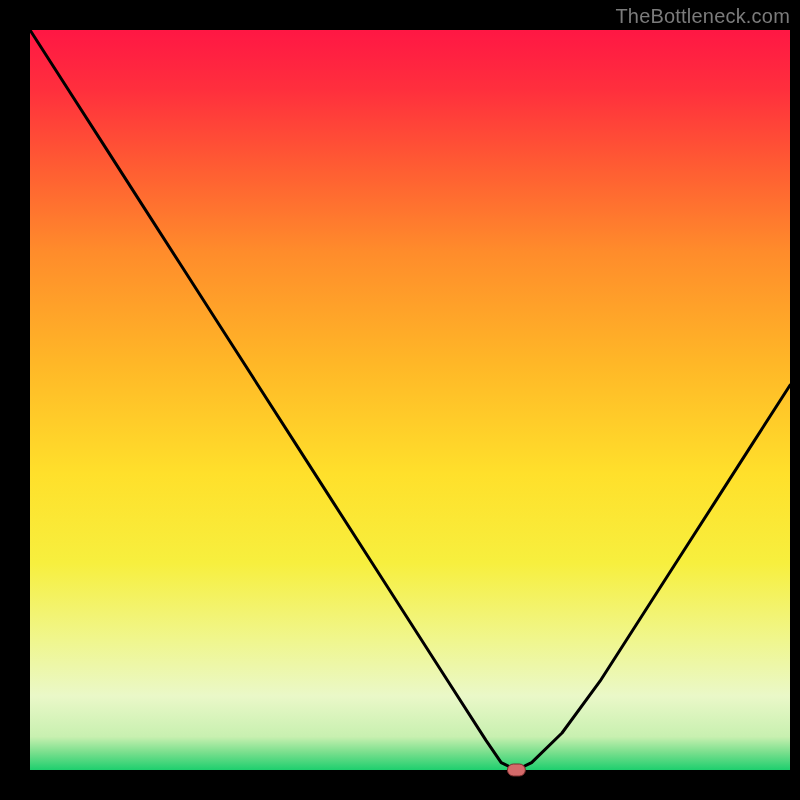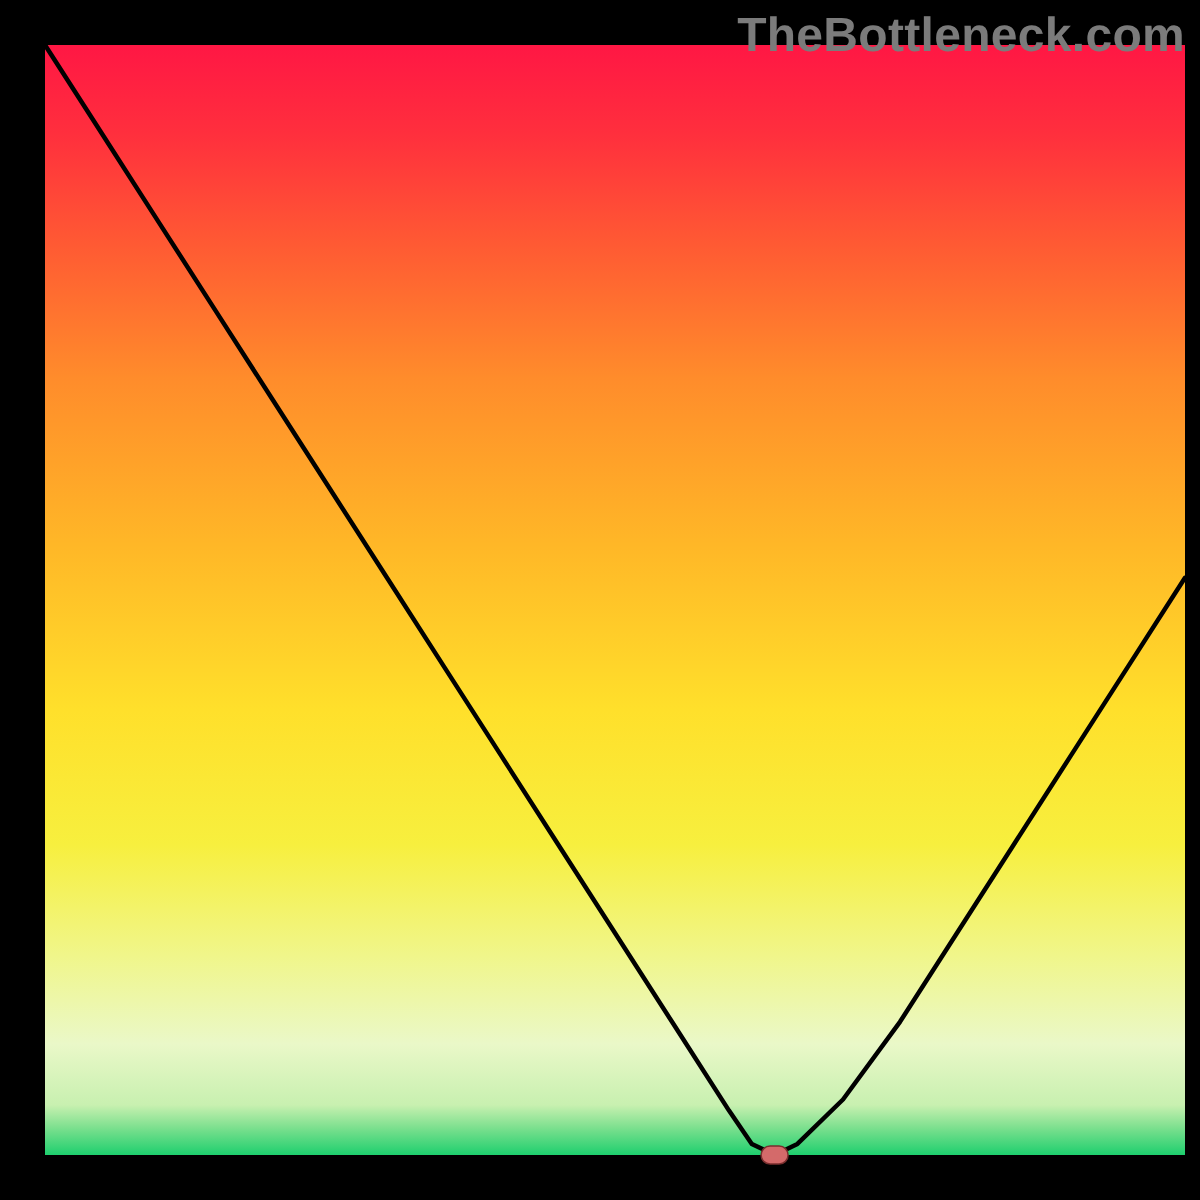--- a/index.html
+++ b/index.html
@@ -16,22 +16,22 @@
     height: 800px;
   }
   svg {
     display: block;
   }
   .watermark {
     position: absolute;
     top: 5px;
     right: 10px;
     font-family: Arial, Helvetica, sans-serif;
-    font-size: 32px;
-    font-weight: 700;
+    font-size: 20px;
+    font-weight: 400;
     color: #7b7b7b;
     letter-spacing: 0.2px;
   }
 </style>
 </head>
 <body>
 
 <div class="chart-container">
   <svg id="chart-svg" width="800" height="800" viewBox="0 0 800 800">
     <defs>

